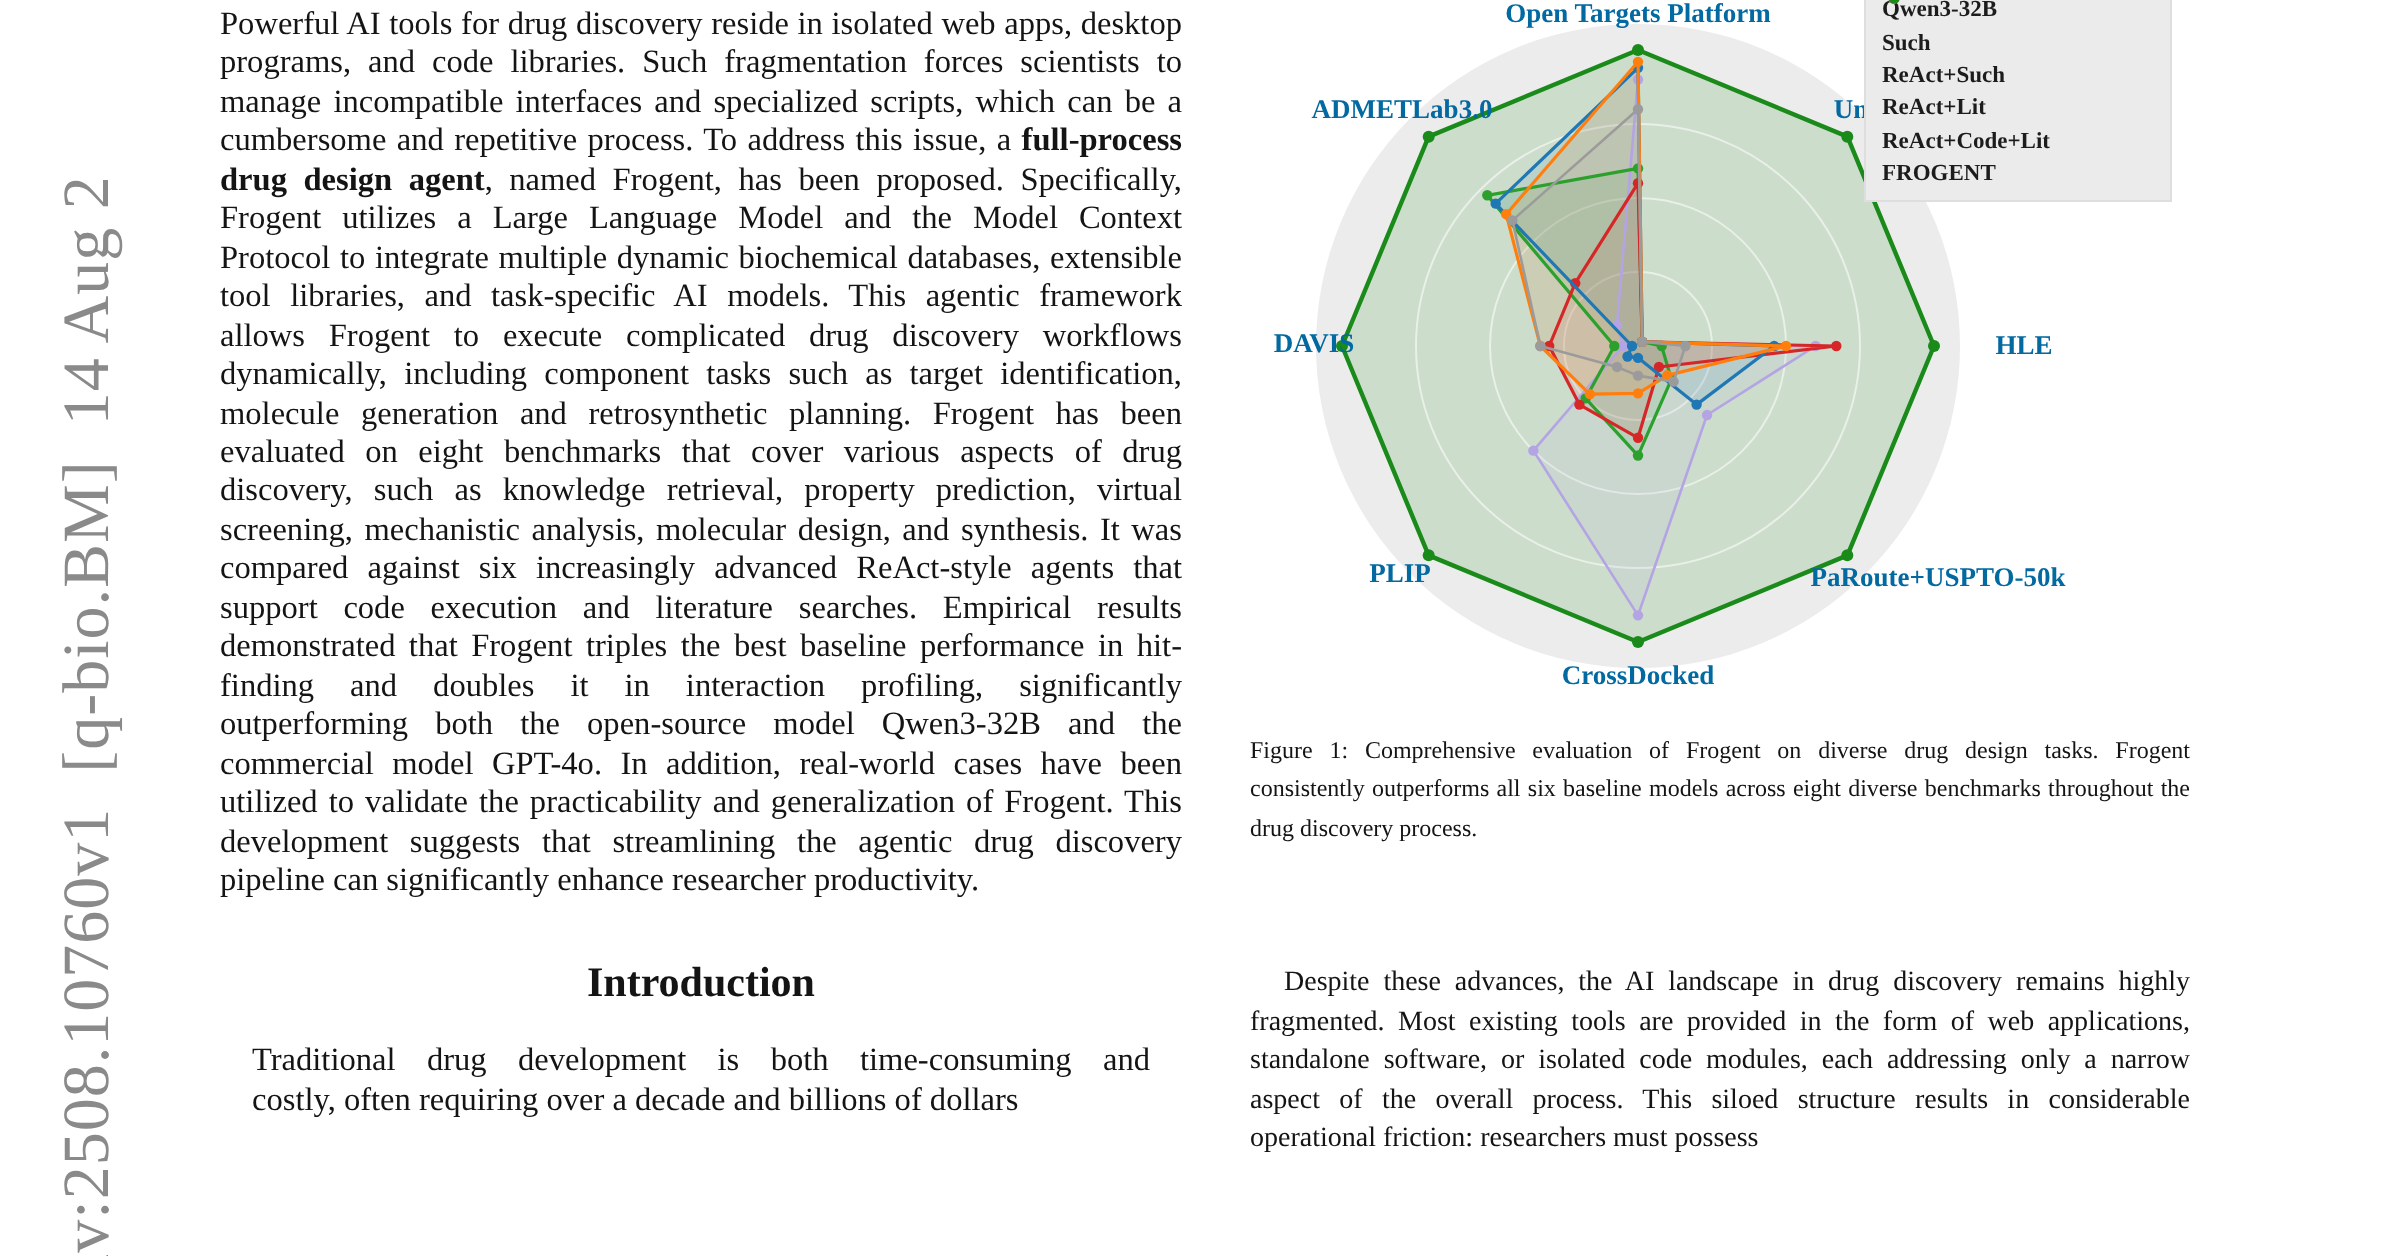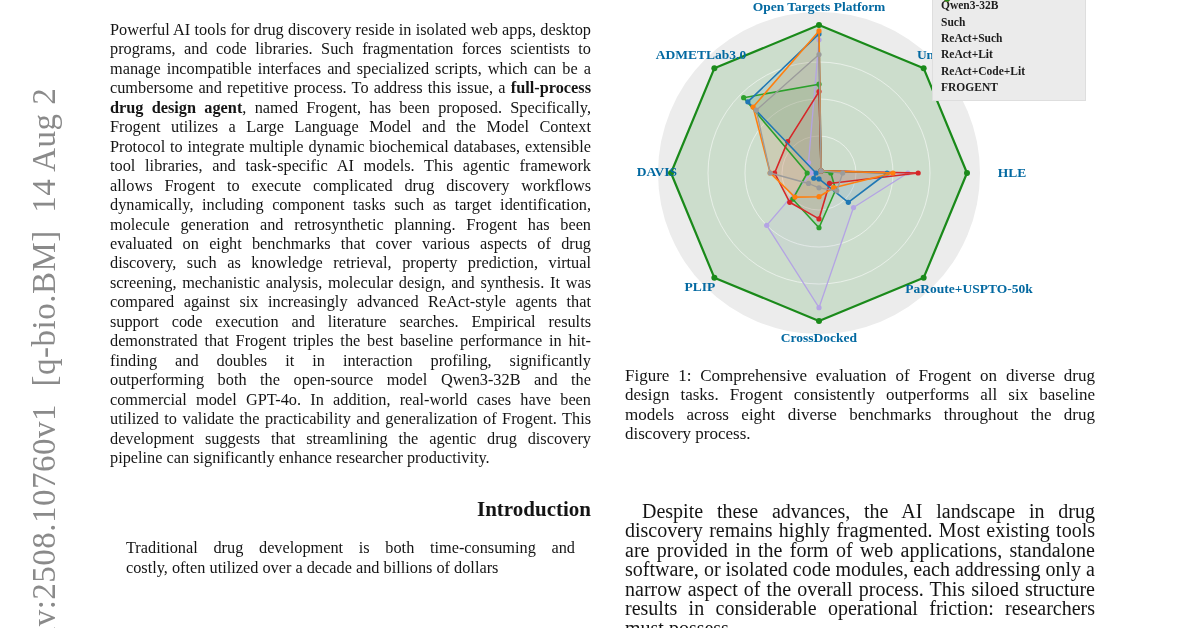--- a/index.html
+++ b/index.html
@@ -9,36 +9,36 @@
     font-family:"Liberation Serif","DejaVu Serif",serif;
   }
   
   .arxiv-strip{
     position:absolute;left:26px;top:636px;
     transform:rotate(-90deg);transform-origin:0 0;
     white-space:nowrap;
     font-size:33px;letter-spacing:.5px;color:#8a8a8a;
   }
   
-  .col-left{position:absolute;left:110px;top:20px;width:481px;font-family:Liberation Serif, serif;}
+  .col-left{position:absolute;left:110px;top:2px;width:481px;font-family:Liberation Serif, serif;}
   .abstract-p{
     margin:0;font-size:16.3px;line-height:19.45px;text-align:justify;
   }
   .intro-heading{
-    margin:30px 0 13px 0;text-align:right;
+    margin:30px 0 13px 0;text-align:center;
     font-size:21px;font-weight:700;
   }
   .intro-p{margin:16px;font-size:16.3px;line-height:19.45px;}
   .line-just{display:block;text-align:justify;text-align-last:justify;}
   .line-plain{display:block;}
   
   .col-right{position:absolute;left:625px;top:0;width:470px;padding-top:366px;}
-  .caption-p{margin:0;font-size:17px;line-height:19.45px;text-align:justify;}
+  .caption-p{margin:0;font-size:12px;line-height:19.45px;text-align:justify;}
   .body-p{
-    margin:58px 0 0 0;font-size:20px;line-height:19.45px;
+    margin:58px 0 0 0;font-size:14px;line-height:19.45px;
     text-align:justify;text-indent:17px;
   }
   
   #chart-layer{position:absolute;left:600px;top:0;width:560px;height:360px;}
   #chart-layer svg{position:absolute;left:0;top:0;}
   .axis-label{
     position:absolute;transform:translate(-50%,-50%);
     font-size:13.5px;font-weight:700;color:#0369a1;white-space:nowrap;
   }
   .legend{
@@ -53,21 +53,21 @@
 </head>
 <body>
 
 <div class="arxiv-strip">iv:2508.10760v1&nbsp; [q-bio.BM]&nbsp; 14 Aug 2</div>
 
 <div class="col-left">
   <p class="abstract-p"><span>Powerful AI tools for drug discovery reside in isolated web apps, desktop programs, and code libraries. Such fragmentation forces scientists to manage incompatible interfaces and specialized scripts, which can be a cumbersome and repetitive process. To address this issue, a </span><b>full-process drug design agent</b><span>, named Frogent, has been proposed. Specifically, Frogent utilizes a Large Language Model and the Model Context Protocol to integrate multiple dynamic biochemical databases, extensible tool libraries, and task-specific AI models. This agentic framework allows Frogent to execute complicated drug discovery workflows dynamically, including component tasks such as target identification, molecule generation and retrosynthetic planning. Frogent has been evaluated on eight benchmarks that cover various aspects of drug discovery, such as knowledge retrieval, property prediction, virtual screening, mechanistic analysis, molecular design, and synthesis. It was compared against six increasingly advanced ReAct-style agents that support code execution and literature searches. Empirical results demonstrated that Frogent triples the best baseline performance in hit-finding and doubles it in interaction profiling, significantly outperforming both the open-source model Qwen3-32B and the commercial model GPT-4o. In addition, real-world cases have been utilized to validate the practicability and generalization of Frogent. This development suggests that streamlining the agentic drug discovery pipeline can significantly enhance researcher productivity.</span></p>
   <h2 class="intro-heading">Introduction</h2>
   <p class="intro-p">
     <span class="line-just">Traditional drug development is both time-consuming and</span>
-    <span class="line-plain">costly, often utilized over a decade and billions of dollars</span>
+    <span class="line-plain">costly, often requiring over a decade and billions of dollars</span>
   </p>
 </div>
 
 <div class="col-right">
   <p class="caption-p">Figure 1: Comprehensive evaluation of Frogent on diverse drug design tasks. Frogent consistently outperforms all six baseline models across eight diverse benchmarks throughout the drug discovery process.</p>
   <p class="body-p">Despite these advances, the AI landscape in drug discovery remains highly fragmented. Most existing tools are provided in the form of web applications, standalone software, or isolated code modules, each addressing only a narrow aspect of the overall process. This siloed structure results in considerable operational friction: researchers must possess</p>
 </div>
 
 <div id="chart-layer">
     <svg width="560" height="360">

